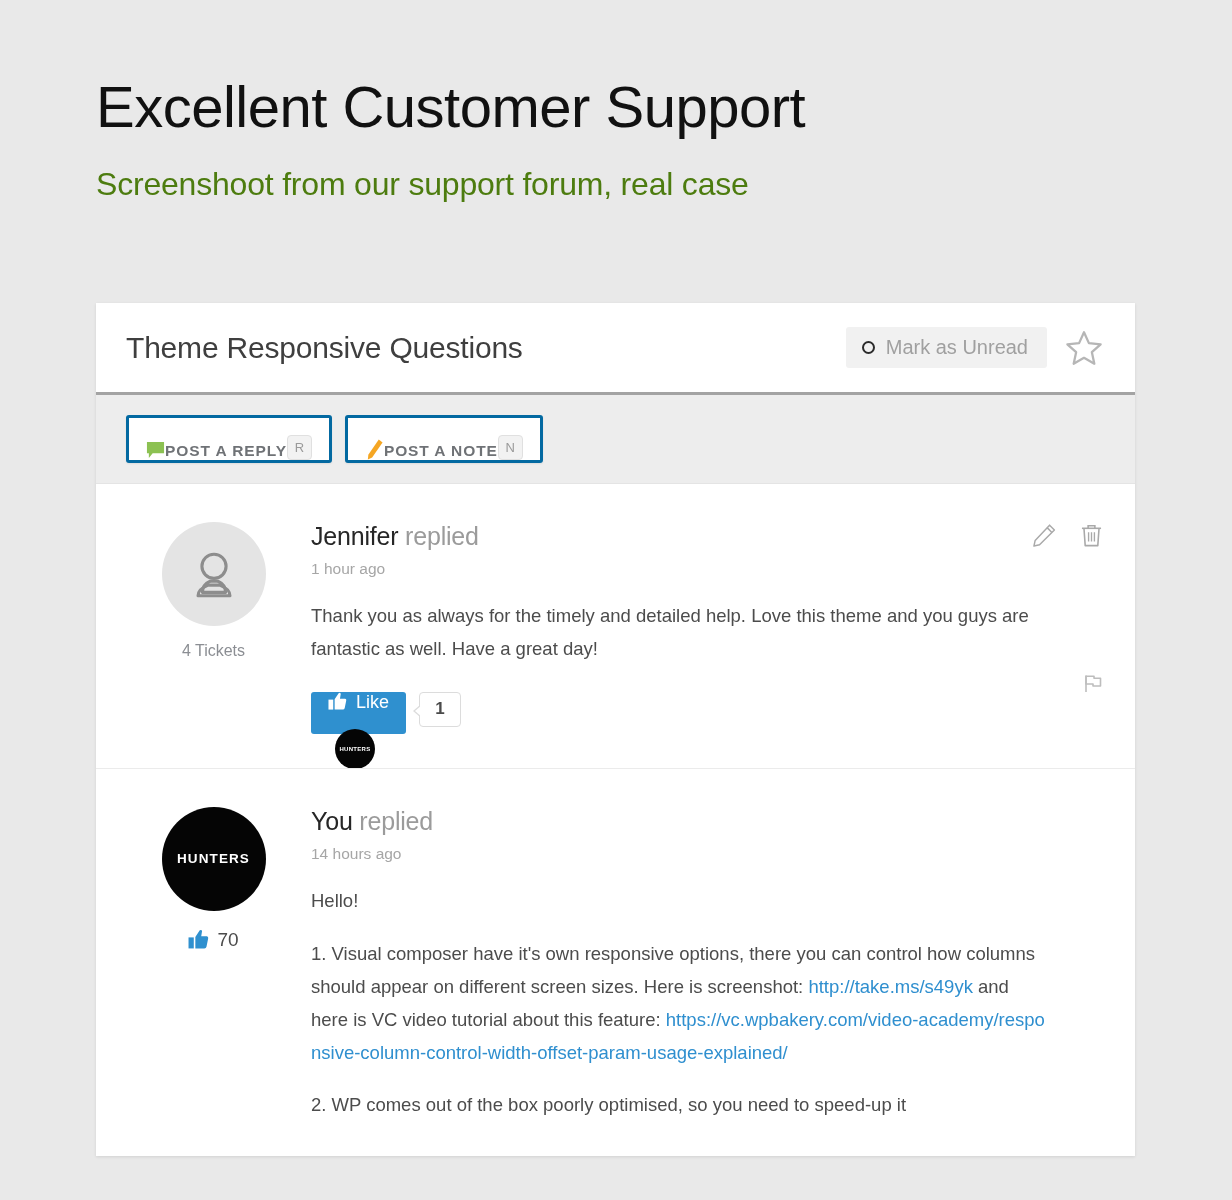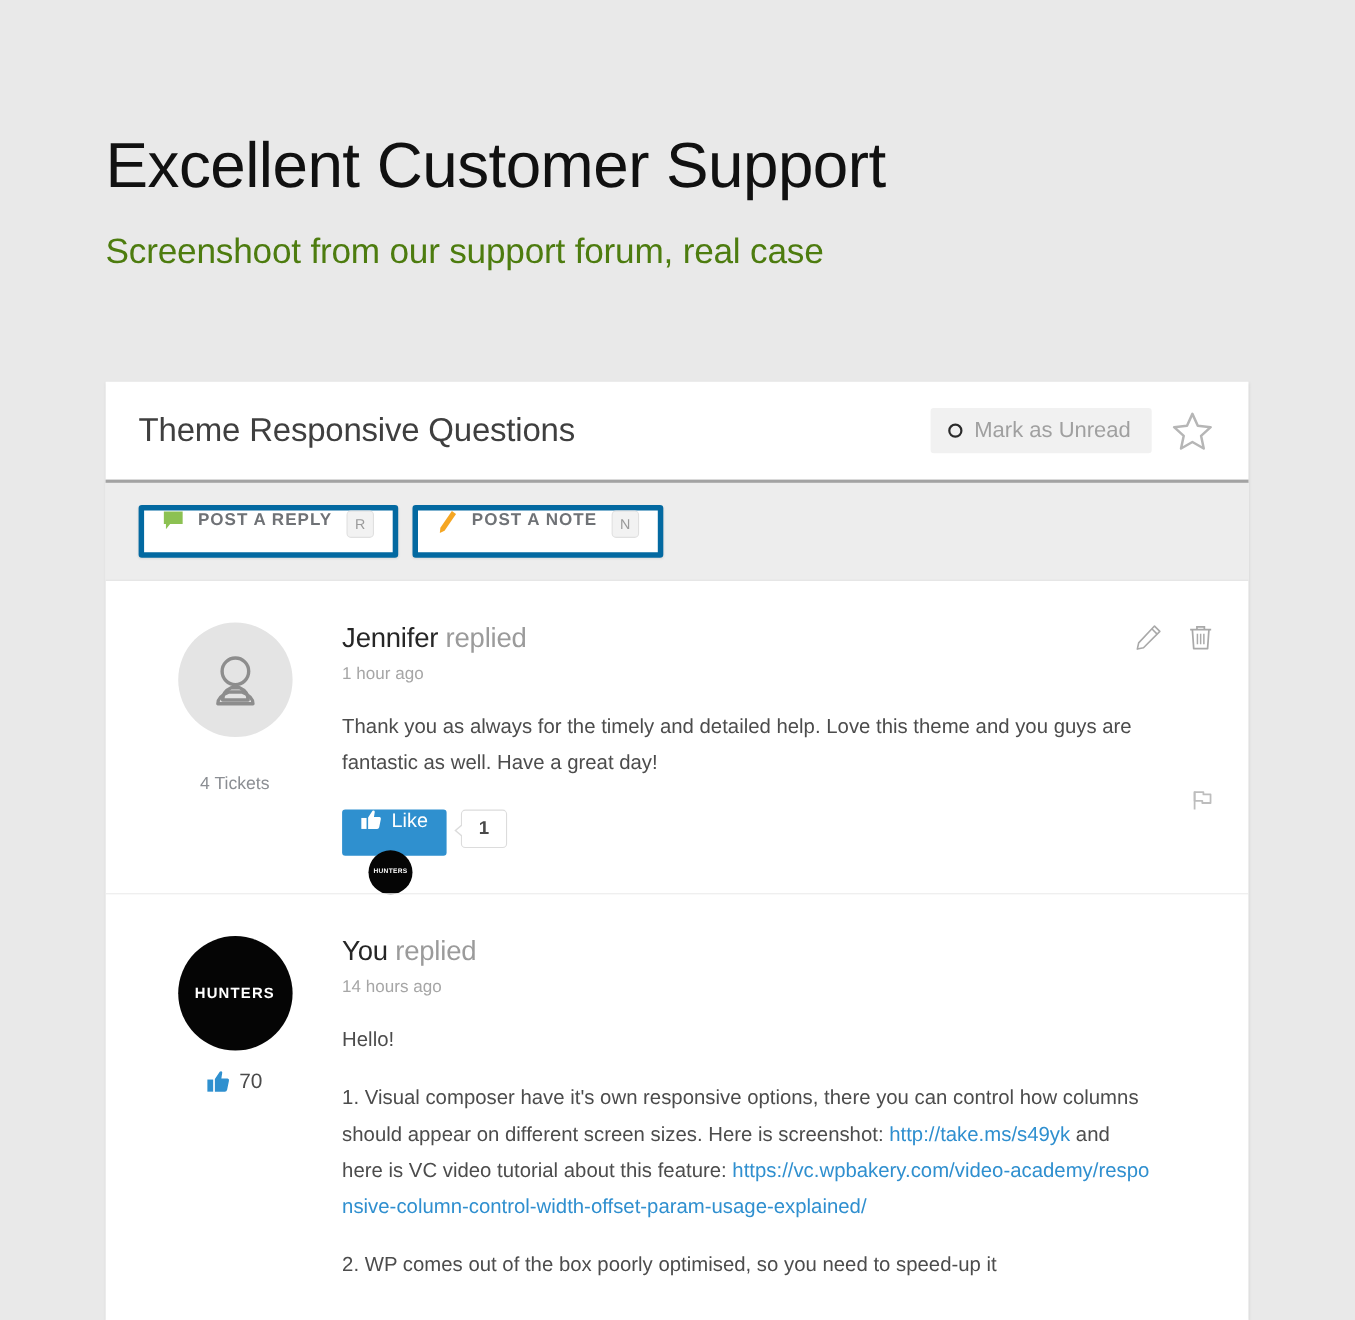--- a/index.html
+++ b/index.html
@@ -7,21 +7,21 @@
   html, body {
     margin: 0; padding: 0;
     width: 1232px; height: 1200px;
     background: #e9e9e9;
     font-family: "Liberation Sans", sans-serif;
     overflow: hidden;
   }
   .page { position: relative; width: 1232px; height: 1200px; }
 
   
-  .page-header { padding: 78px 0 0 96px; margin-top: 44px; }
+  .page-header { padding: 78px 0 0 96px; }
   .page-title {
     font-size: 58px; line-height: 1.0; font-weight: 400;
     color: #111111; letter-spacing: -0.5px; margin: 0;
     font-family: "Liberation Sans", sans-serif;
   }
   .page-subtitle {
     font-size: 32px; line-height: 1.0; font-weight: 400;
     color: #4d7c0f; margin: 32px 0 0 0; letter-spacing: -0.2px;
   }
 
@@ -55,22 +55,22 @@
   .unread-label { font-size: 20px; color: #a0a0a0; white-space: nowrap; }
   .star-icon { width: 42px; height: 42px; display:block; }
 
   
   .ticket-toolbar {
     background: #ededed; height: 89px;
     display: flex; align-items: center; padding: 0 30px;
     border-bottom: 1px solid #e4e4e4;
   }
   .tbtn {
-    display: flex; align-items: flex-start; gap: 13px;
-    background: #ffffff; border: 5px solid #0369a1;
+    display: flex; align-items: flex-end; 
+    background: #ffffff; border: 3px solid #0369a1;
     border-radius: 3px; height: 48px; padding: 0 17px;
     box-shadow: 0 1px 2px rgba(0,0,0,0.07);
     cursor: pointer; margin-right: 13px;
   }
   .tbtn-label {
     font-size: 15.5px; font-weight: bold; color: #6f7276;
     letter-spacing: 0.9px; text-transform: uppercase; white-space: nowrap;
   }
   .kbd {
     display: inline-flex; align-items: center; justify-content: center;
@@ -90,21 +90,21 @@
   .avatar {
     width: 104px; height: 104px; border-radius: 50%;
     display: flex; align-items: center; justify-content: center;
     overflow: hidden;
   }
   .avatar.placeholder { background: #e4e4e4; }
   .avatar.brand { background: #050505; }
   .avatar-brand-text {
     color: #ffffff; font-size: 13.5px; font-weight: bold; letter-spacing: 1.1px;
   }
-  .side-meta { margin-top: 34px; font-size: 16px; color: #8b8e93; }
+  .side-meta { margin-top: 16px; font-size: 16px; color: #8b8e93; }
   .side-likes { margin-top: 18px; display: flex; align-items: center; gap: 8px; }
   .side-likes .count { font-size: 19px; color: #4b4b4b; }
 
   .post-body { flex: 1; padding-left: 10px; padding-right: 60px; min-width: 0; }
   .post-author { font-size: 25px; color: #262626; letter-spacing: -0.2px; }
   .post-author .verb { color: #9b9b9b; }
   .post-time { font-size: 15.5px; color: #a6a6a6; margin-top: 9px; }
   .post-text {
     font-size: 18.5px; line-height: 1.78; color: #4c4c4c;
     margin-top: 22px; word-wrap: break-word;

